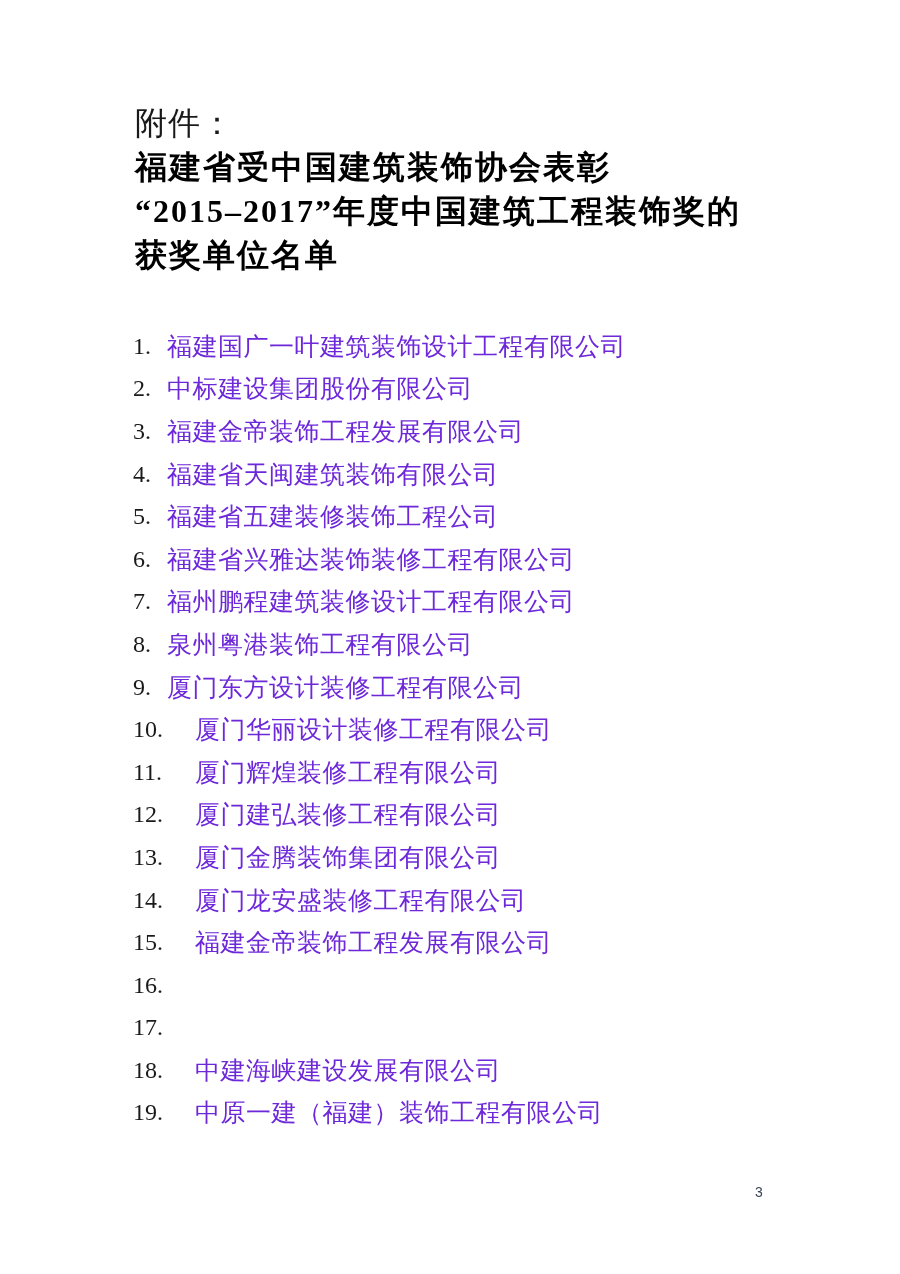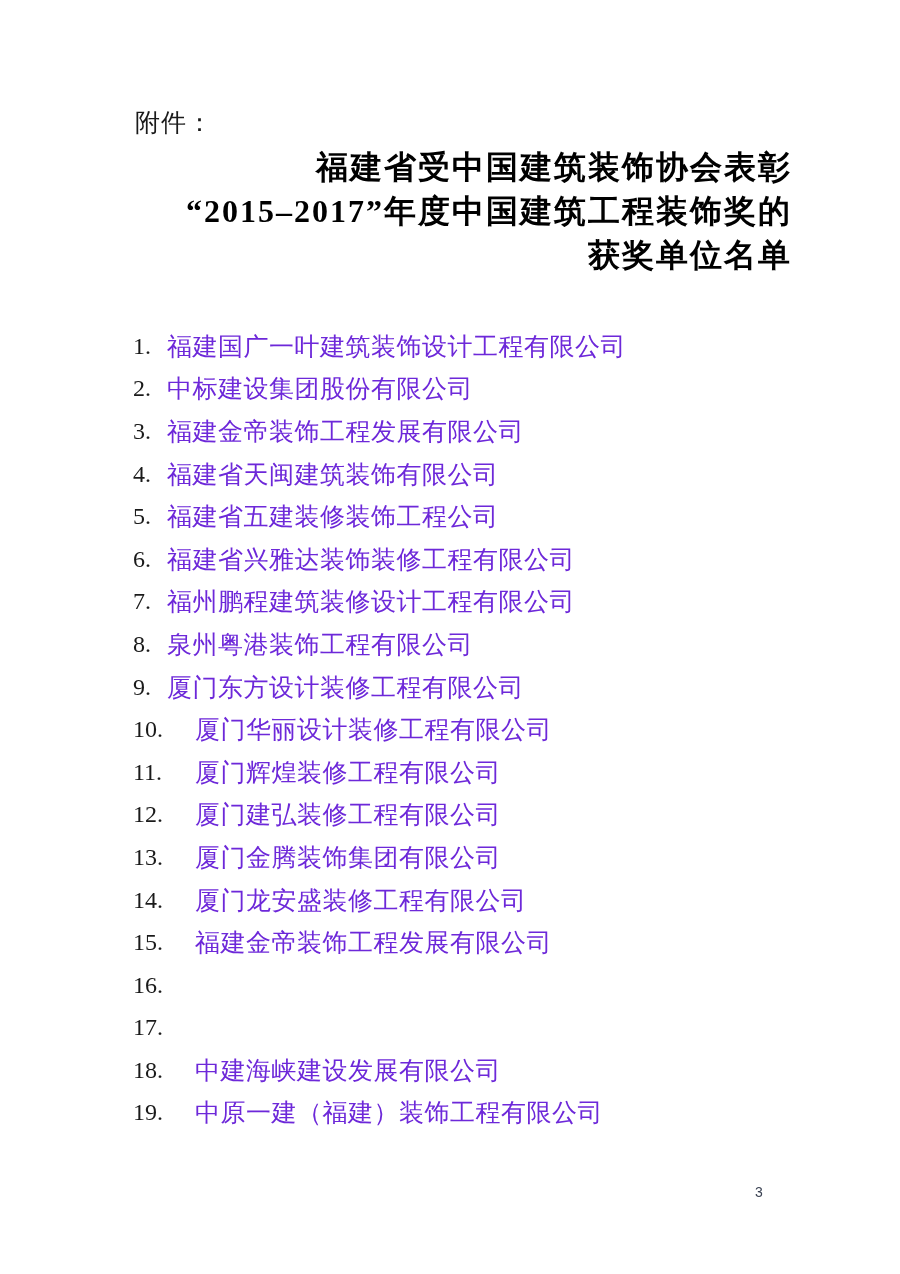--- a/index.html
+++ b/index.html
@@ -13,31 +13,31 @@
     height: 1274px;
     background: #ffffff;
     overflow: hidden;
     font-family: "Liberation Serif", "DejaVu Serif", serif;
     color: #1a1a1a;
   }
   .attachment {
     position: absolute;
     left: 135px;
     top: 108px;
-    font-size: 25px;
+    font-size: 32px;
     line-height: 30px;
     letter-spacing: 1px;
     color: #1a1a1a;
   }
   .title-block {
     position: absolute;
-    left: 147px;
+    left: 135px;
     top: 145px;
     width: 645px;
-    text-align: right;
+    text-align: left;
     font-weight: 700;
     font-size: 32px;
     line-height: 44px;
     letter-spacing: 2px;
     color: #000000;
   }
   .award-list {
     position: absolute;
     left: 133px;
     top: 325px;

